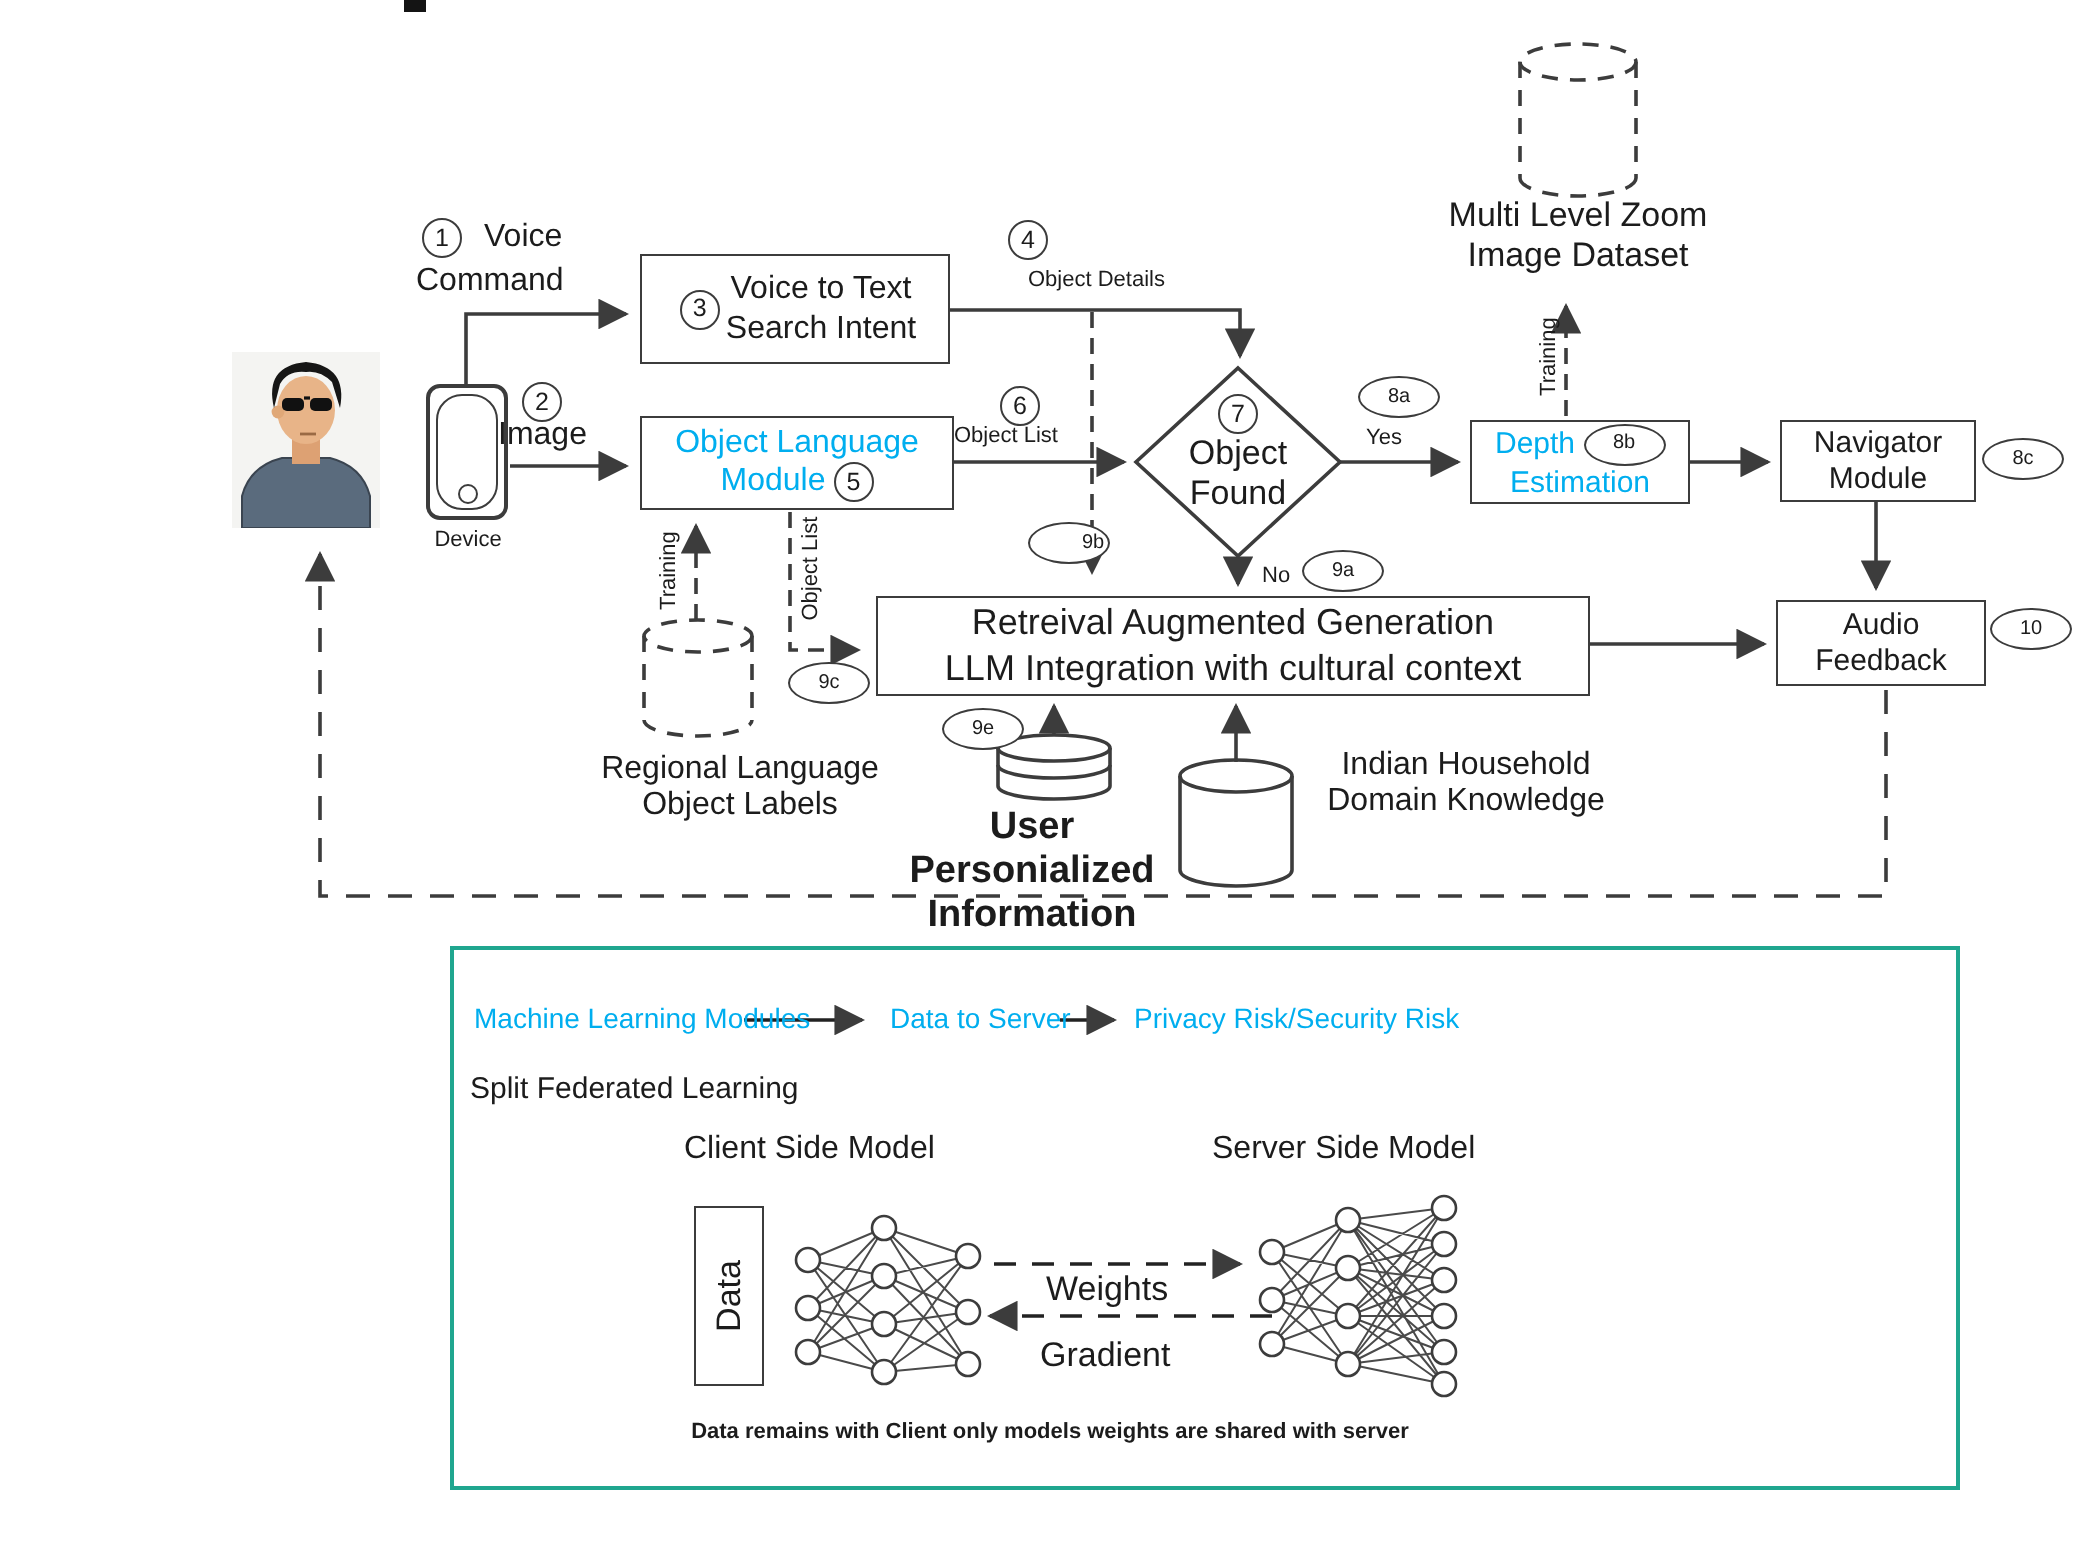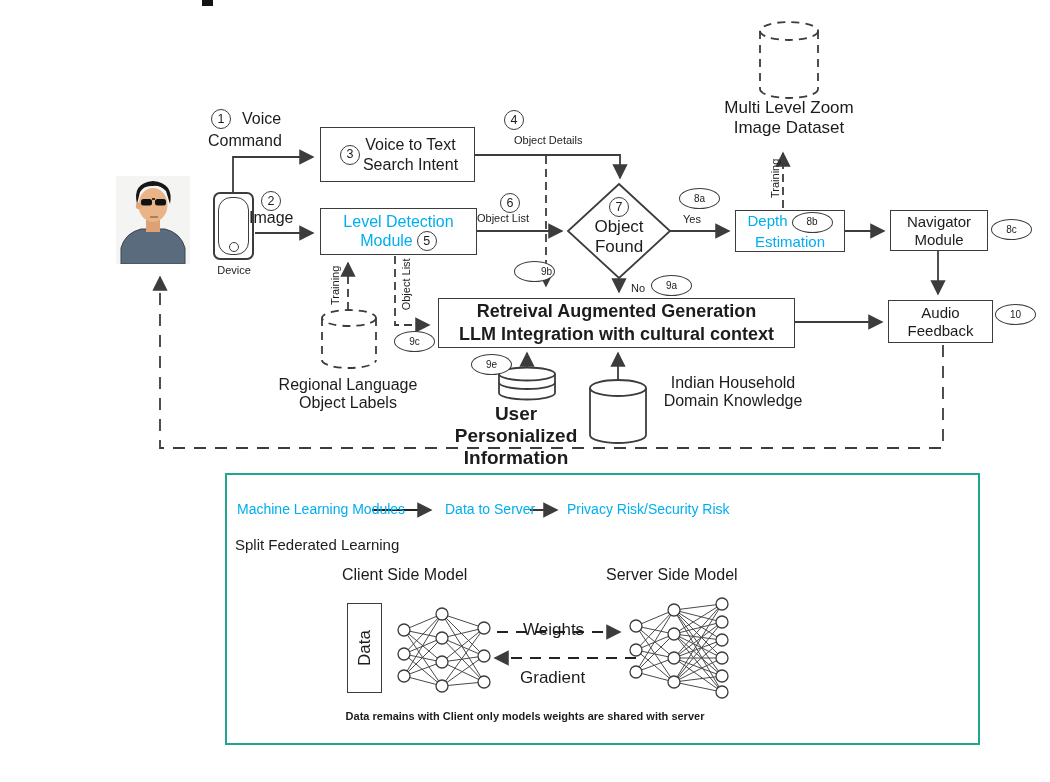--- a/index.html
+++ b/index.html
@@ -13,21 +13,21 @@
   .prel{white-space:pre-line;}
   .ctr{text-align:center;}
   .badge{position:absolute;z-index:3;display:flex;align-items:center;justify-content:center;
          width:20px;height:20px;border:1.6px solid #3c3c3c;border-radius:50%;
          font-size:12.5px;background:#fff;color:#1c1c1c;box-sizing:border-box;}
   .badge.wide{width:41px;height:21px;font-size:10px;}
   .badge.inline{position:static;display:inline-flex;vertical-align:middle;margin-left:4px;}
   .cyan{color:#00AEEF;}
   .vert{transform:rotate(-90deg);transform-origin:center;text-align:center;}
   .f11{font-size:11px;} .f13{font-size:19px;} .f14{font-size:14px;}
-  .f15{font-size:15px;} .f16{font-size:16px;} .f17{font-size:17px;} .f18{font-size:18px;font-weight:bold;}
+  .f15{font-size:15px;} .f16{font-size:16px;} .f17{font-size:17px;} .f18{font-size:18px;}
   #device-frame{position:absolute;z-index:2;left:213px;top:192px;width:41px;height:68px;
                 border:2px solid #3c3c3c;border-radius:7px;background:#fff;box-sizing:border-box;}
   #device-inner{position:absolute;left:3px;top:3px;right:3px;bottom:3px;
                 border:1.8px solid #3c3c3c;border-radius:13px;}
   #device-dot{position:absolute;left:50%;bottom:6px;width:8px;height:8px;margin-left:-5px;
               border:1.5px solid #3c3c3c;border-radius:50%;}
   #legend-box{position:absolute;z-index:2;left:225px;top:473px;width:755px;height:272px;
               border:2px solid #1FA68F;box-sizing:border-box;background:transparent;}
   #data-box{position:absolute;z-index:2;left:347px;top:603px;width:35px;height:90px;
             border:1.8px solid #3c3c3c;display:flex;align-items:center;justify-content:center;
@@ -199,21 +199,21 @@
 
   <div class="fbox f16" style="left:320px;top:127px;width:155px;height:55px;flex-direction:row;gap:3px;padding-left:3px;">
     <span class="badge inline" style="margin-left:0;">3</span>
     <span>
       <span style="display:block;">Voice to Text</span>
       <span style="display:block;">Search Intent</span>
     </span>
   </div>
 
   <div class="fbox f16" style="left:320px;top:208px;width:157px;height:47px;">
-    <span class="cyan">Level Detection</span>
+    <span class="cyan">Object Language</span>
     <span>
       <span class="cyan">Module</span><span class="badge inline">5</span>
     </span>
   </div>
 
   <div class="lbl ctr f17" style="left:571px;top:196px;width:96px;z-index:3;white-space:normal;">
     <span class="badge" style="position:static;display:inline-flex;">7</span>
     <span style="display:block;">Object</span>
     <span style="display:block;">Found</span>
   </div>
@@ -235,38 +235,38 @@
     <span>Retreival Augmented Generation</span>
     <span>LLM Integration with cultural context</span>
   </div>
 
   <div class="lbl f11 vert" style="left:305px;top:279px;width:60px;">Training</div>
   <div class="lbl f11 vert" style="left:376px;top:278px;width:60px;">Object List</div>
   <div class="lbl f11 vert" style="left:745px;top:172px;width:60px;">Training</div>
 
   <div class="lbl f17 prel ctr" style="left:689px;top:98px;width:200px;">Multi Level Zoom
 Image Dataset</div>
-  <div class="lbl f16 prel ctr" style="left:248px;top:376px;width:200px;">Regional Language
+  <div class="lbl f16 prel ctr" style="left:270px;top:376px;width:200px;">Regional Language
 Object Labels</div>
   <div class="lbl f13 prel ctr" style="left:436px;top:403px;width:160px;font-weight:600;">User Personialized
 Information</div>
   <div class="lbl f16 prel ctr" style="left:633px;top:374px;width:200px;">Indian Household
 Domain Knowledge</div>
 
   <div id="legend-box"></div>
 
   <div class="lbl f14 cyan" style="left:237px;top:501px;">Machine Learning Modules</div>
   <div class="lbl f14 cyan" style="left:445px;top:501px;">Data to Server</div>
   <div class="lbl f14 cyan" style="left:567px;top:501px;">Privacy Risk/Security Risk</div>
   <div class="lbl f15" style="left:235px;top:536px;">Split Federated Learning</div>
   <div class="lbl f16" style="left:342px;top:566px;">Client Side Model</div>
   <div class="lbl f16" style="left:606px;top:566px;">Server Side Model</div>
 
   <div id="data-box">
     <span class="f17 vert">Data</span>
   </div>
 
-  <div class="lbl f17" style="left:523px;top:620px;text-align:center;">Weights</div>
+  <div class="lbl f17" style="left:523px;top:635px;text-align:center;">Weights</div>
   <div class="lbl f17" style="left:520px;top:668px;">Gradient</div>
 
   <div class="lbl f11 ctr" style="left:290px;top:710px;width:470px;font-weight:700;white-space:normal;">Data remains with Client only models weights are shared with server</div>
 
 </div>
 
 </body></html>

